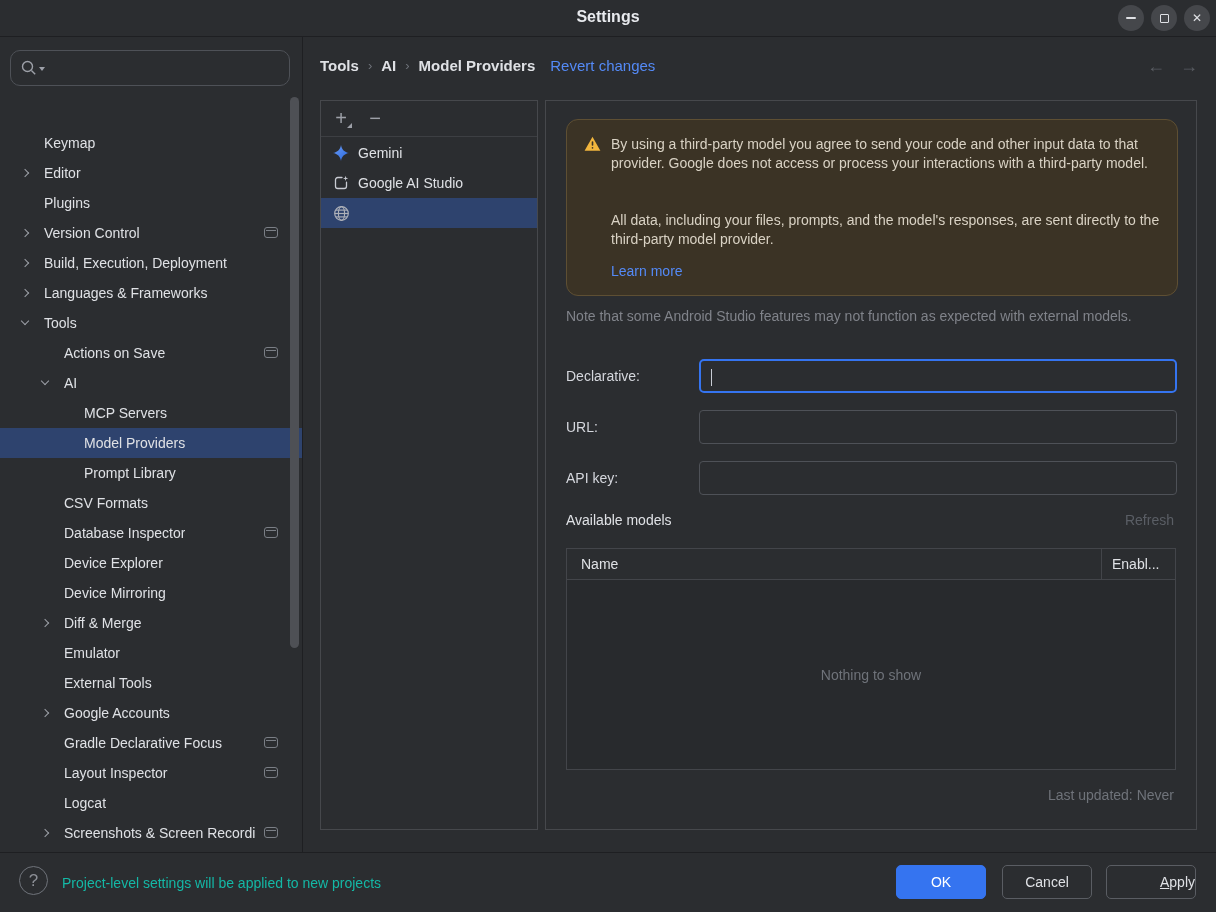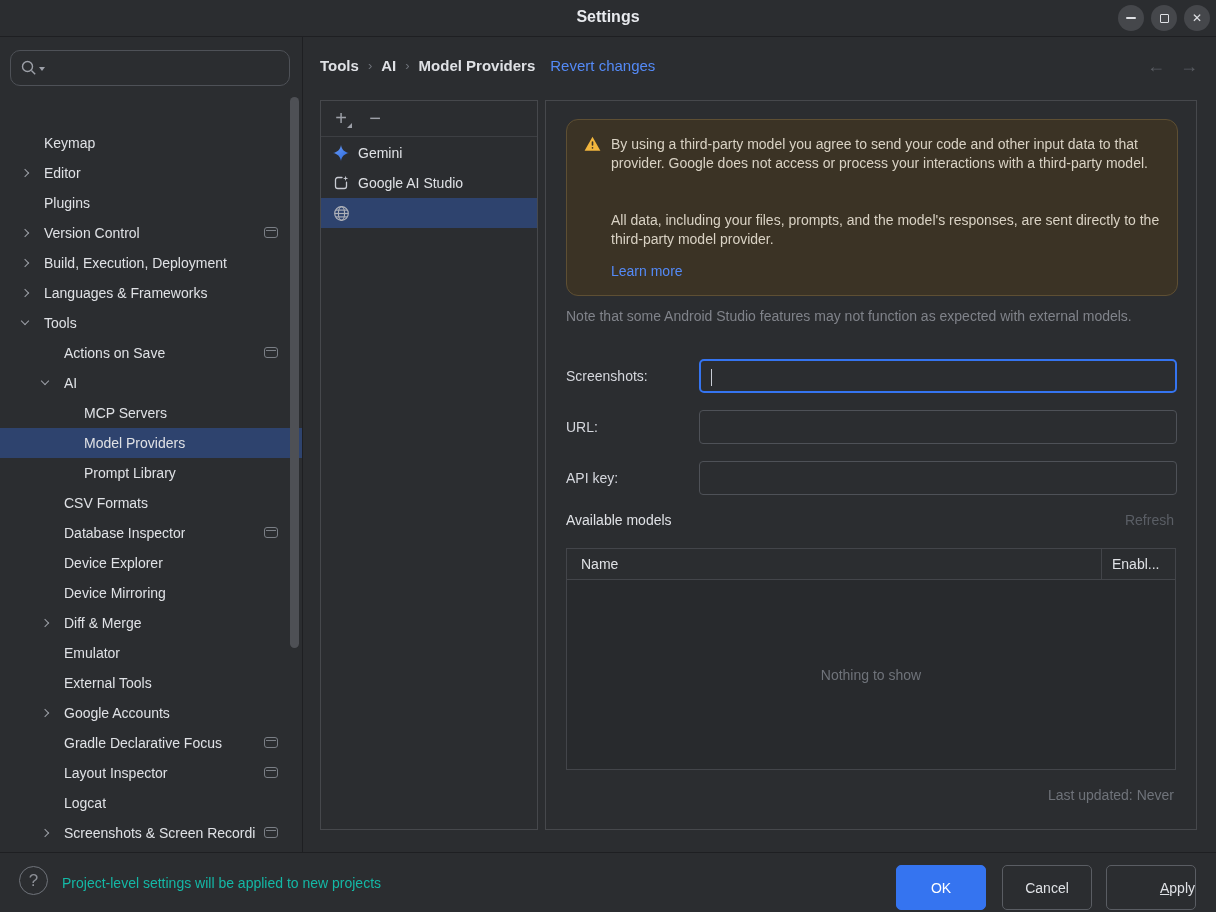--- a/index.html
+++ b/index.html
@@ -99,21 +99,21 @@
   #tbl-body { position:absolute; left:0; top:31px; width:608px; height:189px; background:#282a2d;
               display:flex; align-items:center; justify-content:center; }
   #empty-text { color:#6f737a; }
   #last-updated { position:absolute; right:22px; top:686px; color:#6f737a; }
 
   
   #footer { left:0; top:852px; width:1216px; height:60px; border-top:1px solid #1e1f22; background:#2b2d30; }
   #help-icon { position:absolute; left:19px; top:13px; width:29px; height:29px; border:1.4px solid #6f737a;
                border-radius:50%; color:#8c8f96; font-size:17px; display:flex; align-items:center; justify-content:center; }
   #footer-hint { position:absolute; left:62px; top:0; line-height:60px; color:#14b8a6; }
-  .btn { position:absolute; top:12px; width:90px; height:45px; border-radius:5px; border:1px solid #5a5d63;
+  .btn { position:absolute; top:12px; width:90px; height:34px; border-radius:5px; border:1px solid #5a5d63;
          background:transparent; color:#dfe1e5; font:14px "Liberation Sans",sans-serif; }
   #btn-ok { left:896px; background:#3574f0; border-color:#3574f0; color:#ffffff; }
   #btn-cancel { left:1002px; }
   #btn-apply { left:1106px;text-align:right; }
   #btn-apply .mn { text-decoration:underline; }
 </style>
 </head>
 <body>
 
 <div id="titlebar" class="abs">
@@ -286,21 +286,21 @@
       <rect x="7.7" y="5.2" width="1.6" height="4.6" rx="0.8" fill="#3b3325"></rect>
       <rect x="7.7" y="11" width="1.6" height="1.7" rx="0.8" fill="#3b3325"></rect>
     </svg>
     <div id="banner-p1" class="banner-text">By using a third-party model you agree to send your code and other input data to that provider. Google does not access or process your interactions with a third-party model.</div>
     <div id="banner-p2" class="banner-text">All data, including your files, prompts, and the model's responses, are sent directly to the third-party model provider.</div>
     <a id="learn-more">Learn more</a>
   </div>
 
   <div id="note-text">Note that some Android Studio features may not function as expected with external models.</div>
 
-  <div id="lbl-desc" class="field-label">Screenshots:</div>
+  <div id="lbl-desc" class="field-label">Declarative:</div>
   <div id="fld-desc" class="field focused">
       <span id="caret"></span>
     </div>
 
   <div id="lbl-url" class="field-label">URL:</div>
   <input id="fld-url" class="field" value="" style="">
 
   <div id="lbl-api" class="field-label">API key:</div>
   <input id="fld-api" class="field" value="" style="">
 

